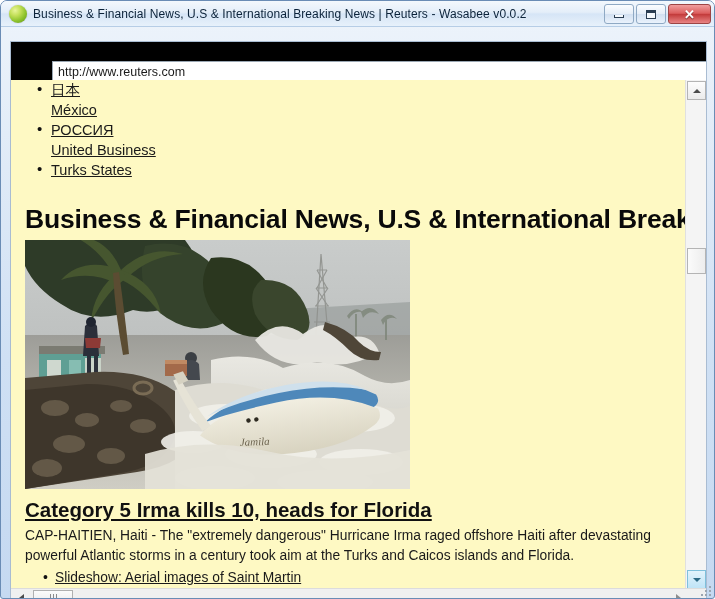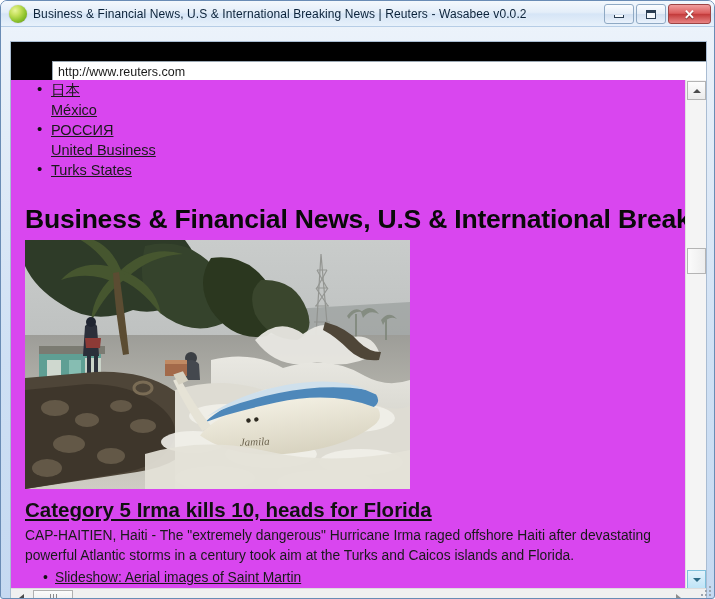--- a/index.html
+++ b/index.html
@@ -97,21 +97,21 @@
     display: flex; align-items: center;
     padding-left: 5px;
     font-size: 12.5px; color: #1a1a1a;
     font-family: "Liberation Sans", sans-serif;
   }
 
   
   .page {
     position: absolute; left: 0; top: 38px;
     width: 676px; height: 510px;
-    background: #d946ef;
+    background: #fef9c3;
     overflow: hidden;
   }
   .page-inner { position: absolute; left: 0; top: 0; width: 900px; }
 
   ul.country-list { list-style: none; margin: 0; padding: 0 0 0 40px; }
   ul.country-list li {
     font-size: 14.5px; line-height: 20px;
     color: #1a1a1a; position: relative;
   }
   ul.country-list li.bulleted::before {

